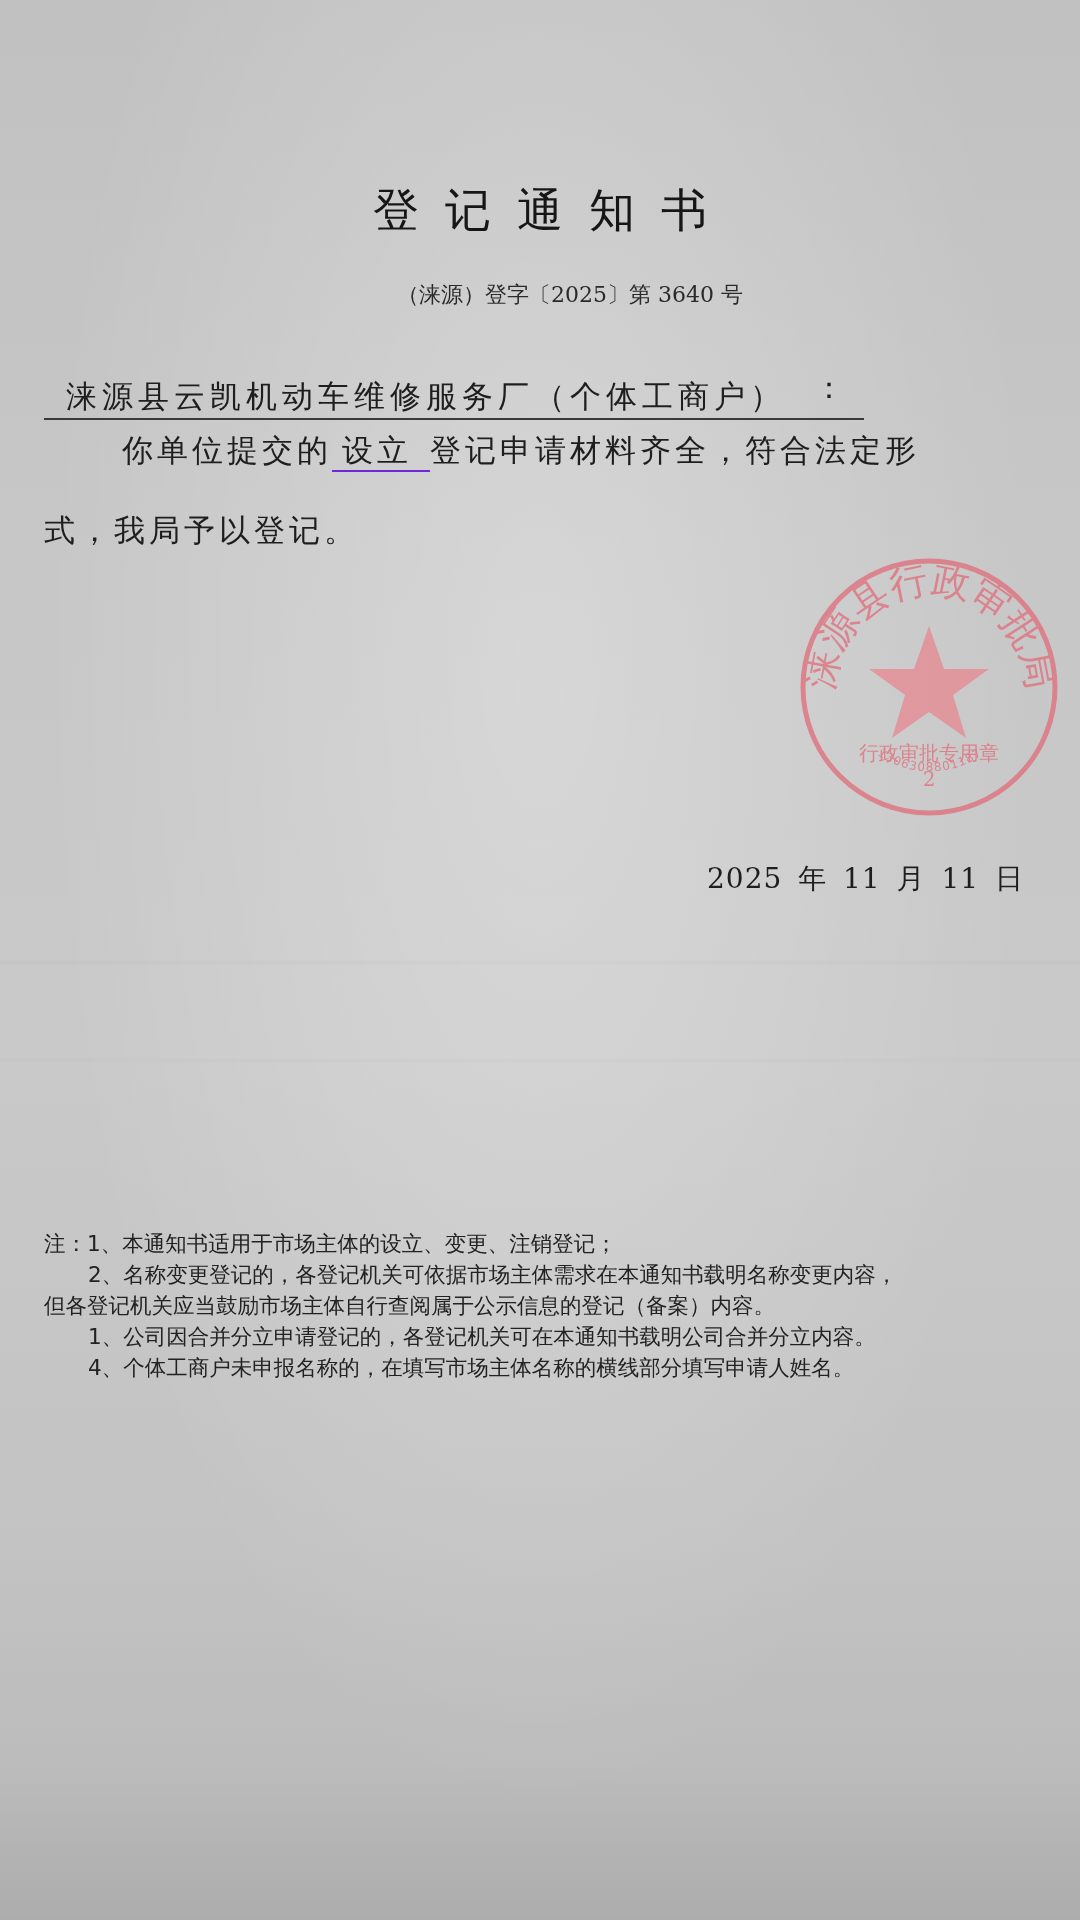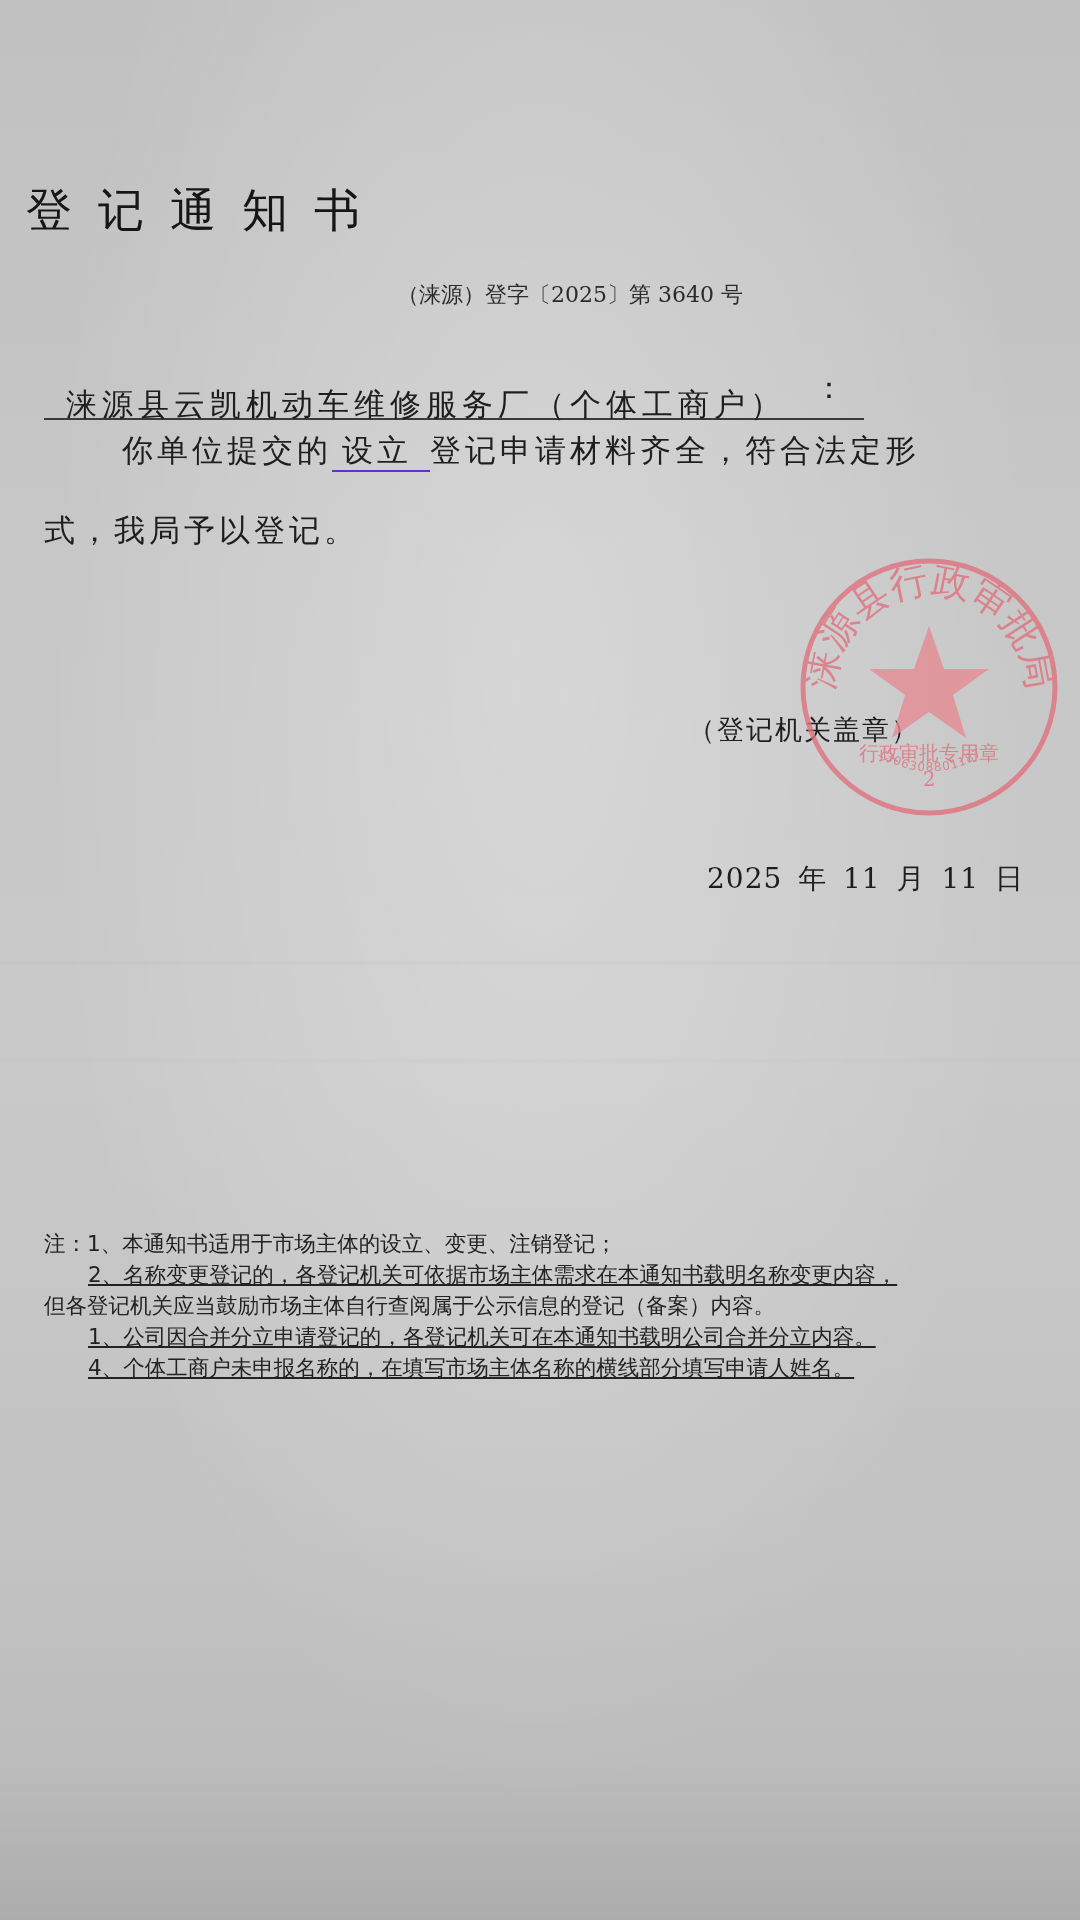--- a/index.html
+++ b/index.html
@@ -21,20 +21,21 @@
     }
     .page {
       position: absolute;
       left: 0; top: 0;
       width: 1080px; height: 1920px;
     }
     .title {
       position: absolute;
       left: 0; width: 1080px;
       top: 180px;
+      text-align: center;
       font-family: "DejaVu Sans", "Liberation Sans", sans-serif;
       font-size: 46px;
       letter-spacing: 26px;
       color: #161616;
       padding-left: 26px;
       box-sizing: border-box;
     }
     .docno {
       position: absolute;
       left: 0; width: 1080px;
@@ -48,21 +49,21 @@
     .recipient {
       position: absolute;
       left: 44px;
       top: 368px;
       width: 820px;
       height: 50px;
       border-bottom: 2px solid #3a3a3a;
     }
     .recipient-name {
       position: absolute;
-      left: 22px; top: 16px;
+      left: 22px; top: 8px;
       font-family: "DejaVu Sans", "Liberation Sans", sans-serif;
       font-size: 31px;
       letter-spacing: 5px;
       color: #1e1e1e;
     }
     .recipient-colon {
       position: absolute;
       right: 20px; top: 0;
       font-size: 30px;
       color: #1e1e1e;
@@ -110,21 +111,21 @@
     .notes {
       position: absolute;
       left: 44px; top: 1228px;
       width: 1000px;
       font-family: "DejaVu Sans", "Liberation Sans", sans-serif;
       font-size: 21.5px;
       color: #222;
       line-height: 31px;
     }
     .note-line { white-space: nowrap; }
-    .indent { padding-left: 44px; text-decoration: underline; }
+    .indent { padding-left: 44px; }
     .ghost {
       position: absolute;
       left: 0; top: 0; width: 1080px; height: 1920px;
       pointer-events: none;
       background:
         linear-gradient(180deg, rgba(0,0,0,0) 0, rgba(0,0,0,0) 960px, rgba(0,0,0,0.025) 962px, rgba(0,0,0,0) 966px),
         linear-gradient(180deg, rgba(0,0,0,0) 0, rgba(0,0,0,0) 1058px, rgba(0,0,0,0.02) 1060px, rgba(0,0,0,0) 1064px);
     }
     .bottom-shadow {
       position: absolute;
@@ -148,21 +149,20 @@
     <span class="recipient-name">涞源县云凯机动车维修服务厂（个体工商户）</span>
     <span class="recipient-colon">：</span>
   </div>
 
   <div class="body-line line1">
     <span>你单位提交的</span><span class="blank-fill">设立</span><span>登记申请材料齐全，符合法定形</span>
   </div>
 
   <div class="body-line line2">式，我局予以登记。</div>
 
-  <div class="seal-caption">（登记机关盖章）</div>
 
   <svg class="stamp" viewBox="0 0 262 262" xmlns="http://www.w3.org/2000/svg">
     <defs>
       <path id="arcTop" d="M 46 176 A 96 96 0 1 1 218 176" fill="none"></path>
       <path id="arcBottom" d="M 58 178 A 92 92 0 0 0 206 178" fill="none"></path>
     </defs>
     <circle cx="131" cy="131" r="126" fill="none" stroke="#e0707c" stroke-width="5"></circle>
     <text font-family="DejaVu Sans, sans-serif" font-size="38" fill="#e0707c">
       <textPath href="#arcTop" startOffset="50%" text-anchor="middle">涞源县行政审批局</textPath>
     </text>

